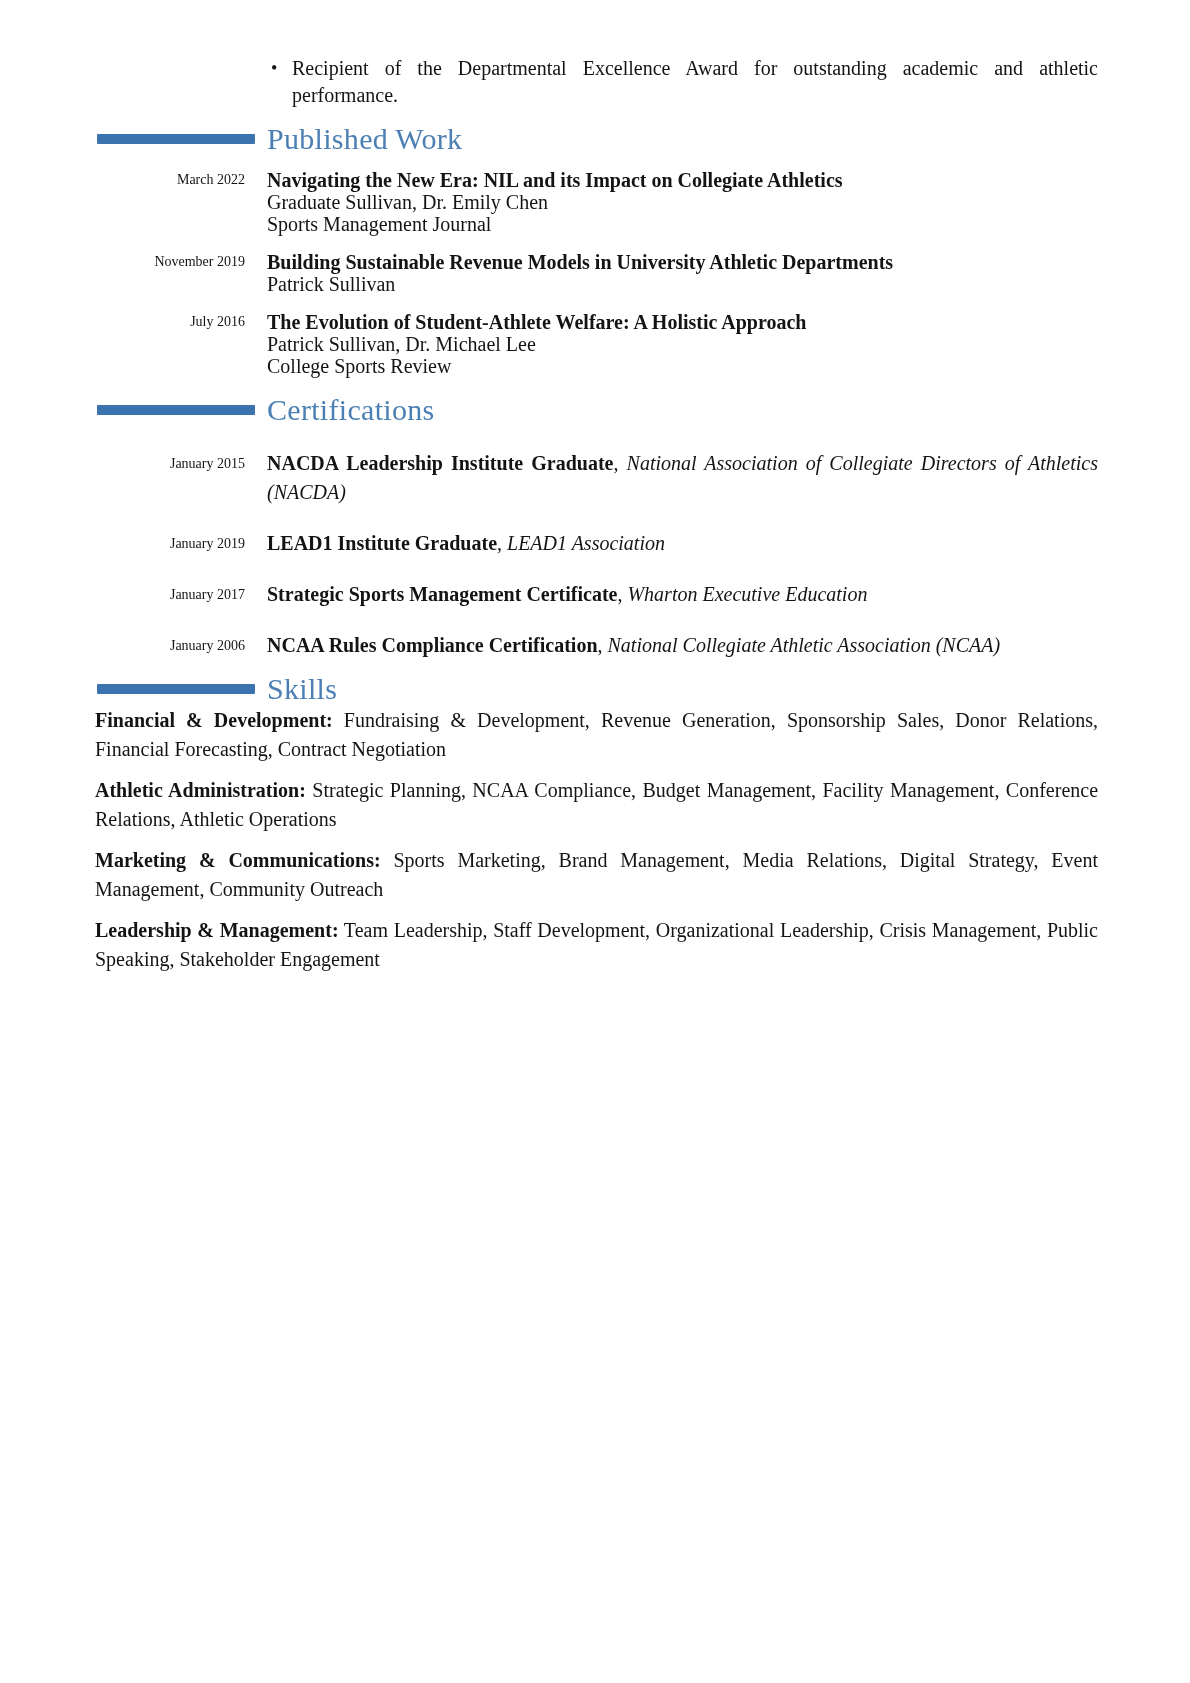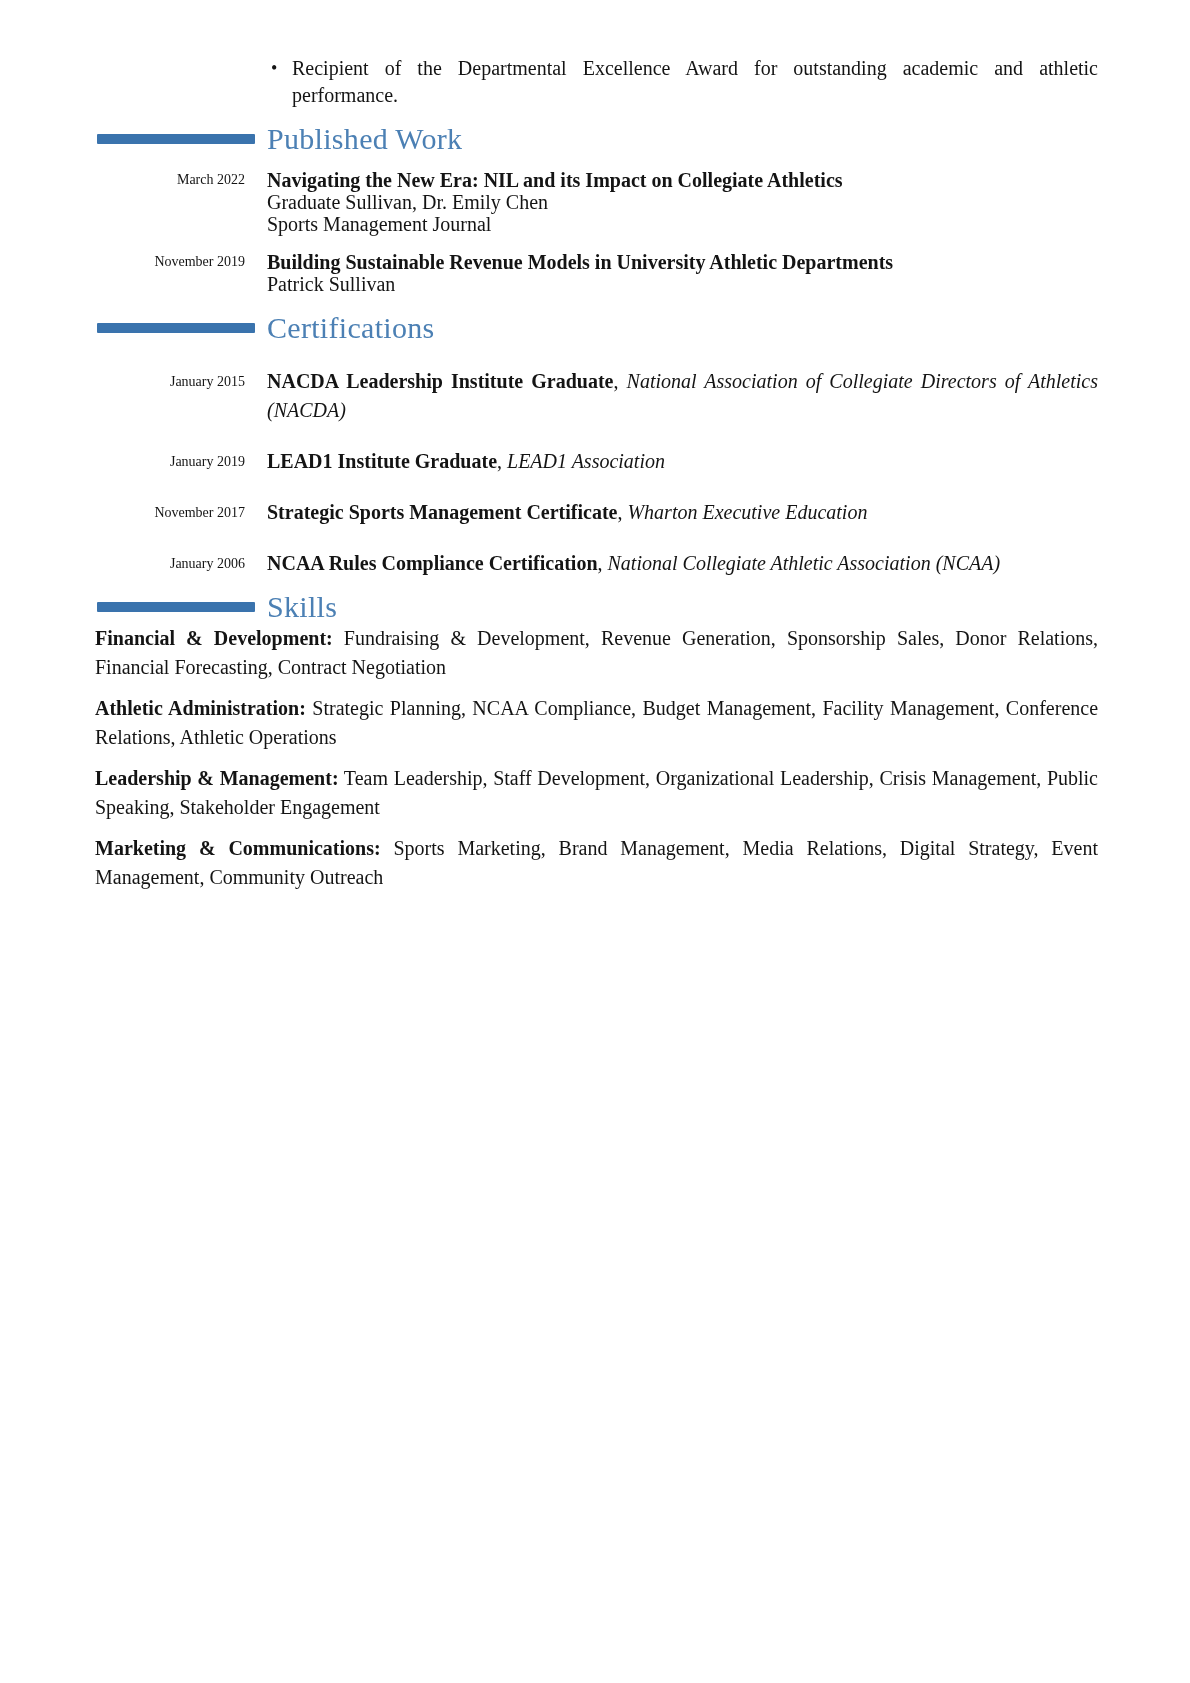--- a/index.html
+++ b/index.html
@@ -122,20 +122,29 @@
 
     <div class="row pub-entry">
       <div class="hint">November 2019</div>
       <div class="gap"></div>
       <div class="content">
         <div class="pub-title">Building Sustainable Revenue Models in University Athletic Departments</div>
         <div class="pub-authors">Patrick Sullivan</div>
       </div>
     </div>
 
+    <div class="row pub-entry">
+      <div class="hint">July 2016</div>
+      <div class="gap"></div>
+      <div class="content">
+        <div class="pub-title">The Evolution of Student-Athlete Welfare: A Holistic Approach</div>
+        <div class="pub-authors">Patrick Sullivan, Dr. Michael Lee</div>
+        <div class="pub-venue">College Sports Review</div>
+      </div>
+    </div>
 
   </div>
 
   <div class="section-header certs">
     <span class="section-bar"></span>
     <h2 class="section-title">Certifications</h2>
   </div>
 
   <div class="cert-body">
 
@@ -145,38 +154,38 @@
       <div class="content"><span class="cert-name">NACDA Leadership Institute Graduate</span><span>, </span><span class="cert-issuer">National Association of Collegiate Directors of Athletics (NACDA)</span></div>
     </div>
 
     <div class="row cert-entry">
       <div class="hint">January 2019</div>
       <div class="gap"></div>
       <div class="content"><span class="cert-name">LEAD1 Institute Graduate</span><span>, </span><span class="cert-issuer">LEAD1 Association</span></div>
     </div>
 
     <div class="row cert-entry">
-      <div class="hint">November 2017</div>
+      <div class="hint">January 2017</div>
       <div class="gap"></div>
       <div class="content"><span class="cert-name">Strategic Sports Management Certificate</span><span>, </span><span class="cert-issuer">Wharton Executive Education</span></div>
     </div>
 
     <div class="row cert-entry">
       <div class="hint">January 2006</div>
       <div class="gap"></div>
       <div class="content"><span class="cert-name">NCAA Rules Compliance Certification</span><span>, </span><span class="cert-issuer">National Collegiate Athletic Association (NCAA)</span></div>
     </div>
 
   </div>
 
   <div class="section-header skills-h">
     <span class="section-bar"></span>
     <h2 class="section-title">Skills</h2>
   </div>
 
   <div class="skills-body">
     <p class="skill-para"><span class="skill-label">Financial &amp; Development:</span> <span>Fundraising &amp; Development, Revenue Generation, Sponsorship Sales, Donor Relations, Financial Forecasting, Contract Negotiation</span></p>
     <p class="skill-para"><span class="skill-label">Athletic Administration:</span> <span>Strategic Planning, NCAA Compliance, Budget Management, Facility Management, Conference Relations, Athletic Operations</span></p>
+    <p class="skill-para"><span class="skill-label">Marketing &amp; Communications:</span> <span>Sports Marketing, Brand Management, Media Relations, Digital Strategy, Event Management, Community Outreach</span></p>
     <p class="skill-para"><span class="skill-label">Leadership &amp; Management:</span> <span>Team Leadership, Staff Development, Organizational Leadership, Crisis Management, Public Speaking, Stakeholder Engagement</span></p>
-    <p class="skill-para"><span class="skill-label">Marketing &amp; Communications:</span> <span>Sports Marketing, Brand Management, Media Relations, Digital Strategy, Event Management, Community Outreach</span></p>
   </div>
 
 </div>
 
 </body></html>

